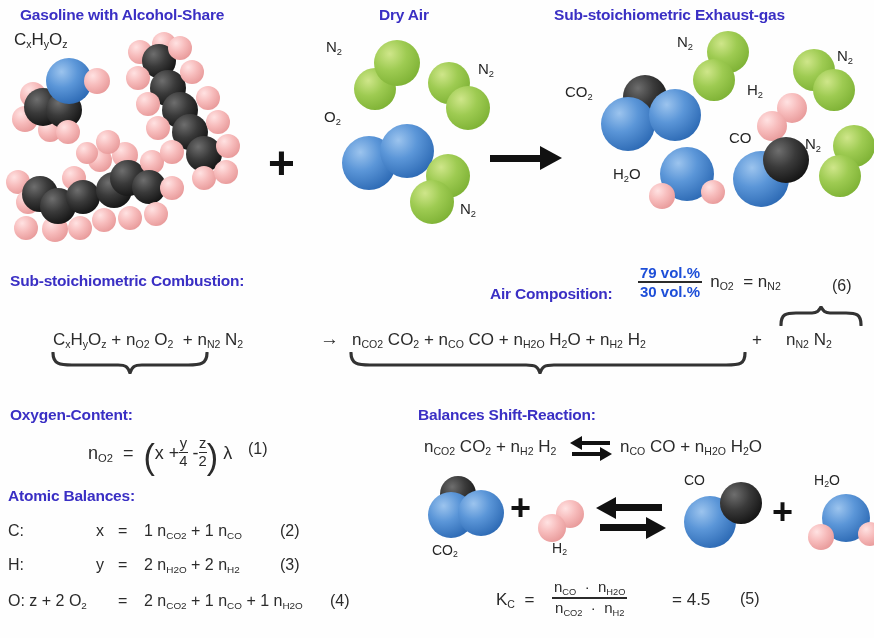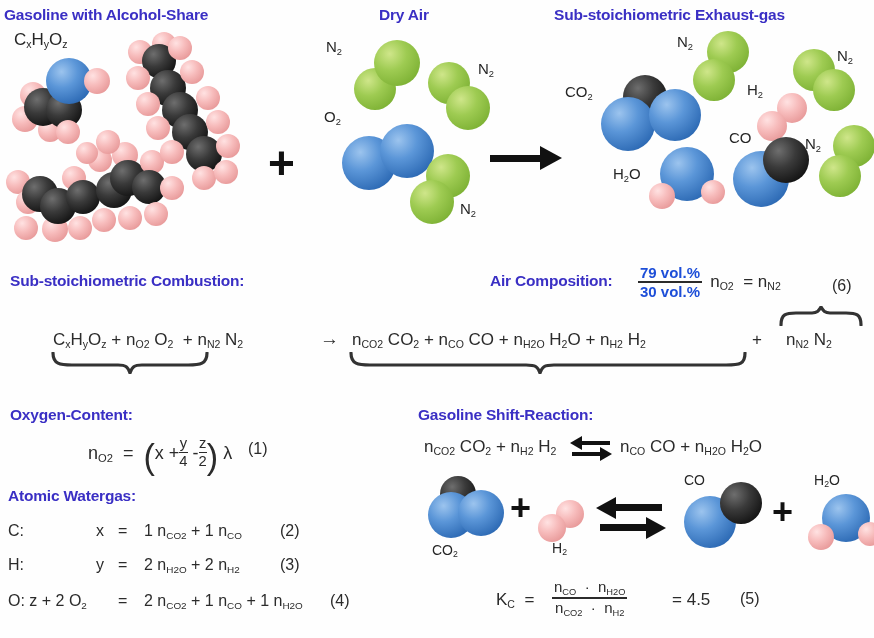--- a/index.html
+++ b/index.html
@@ -42,21 +42,21 @@
   .frac-s{display:inline-block;text-align:center;vertical-align:-0.45em;font-size:0.82em;}
   .frac-s .num{display:block;line-height:1.05;}
   .frac-s .den{display:block;border-top:1.6px solid #2b2b2b;line-height:1.15;}
   .paren{font-size:1.9em;vertical-align:-0.3em;font-weight:300;}
   .big{font-size:17px;}
   .brace svg{display:block;}
 </style>
 </head>
 <body>
 
-<div class="abs hdr" style="left:4px;top:6px;">Gasoline with Alcohol-Share</div>
+<div class="abs hdr" style="left:20px;top:6px;">Gasoline with Alcohol-Share</div>
 <div class="abs hdr" style="left:379px;top:6px;">Dry Air</div>
 <div class="abs hdr" style="left:554px;top:6px;">Sub-stoichiometric Exhaust-gas</div>
 
 <div class="abs molname" style="left:14px;top:30px;font-size:17px;">C<sub>x</sub>H<sub>y</sub>O<sub>z</sub></div>
 
 <div class="abs" style="left:0px;top:30px;width:250px;height:230px;">
 
   <div class="atom a-H" style="left:20px;top:52px;width:26px;height:26px;"></div>
   <div class="atom a-H" style="left:12px;top:76px;width:26px;height:26px;"></div>
   <div class="atom a-H" style="left:38px;top:88px;width:24px;height:24px;"></div>
@@ -164,21 +164,21 @@
   <div class="atom a-O" style="left:168px;top:126px;width:56px;height:56px;"></div>
   <div class="atom a-C" style="left:198px;top:112px;width:46px;height:46px;"></div>
 
   <div class="abs molname" style="left:240px;top:110px;">N<sub>2</sub></div>
   <div class="atom a-N" style="left:268px;top:100px;width:42px;height:42px;"></div>
   <div class="atom a-N" style="left:254px;top:130px;width:42px;height:42px;"></div>
 </div>
 
 <div class="abs hdr" style="left:10px;top:272px;">Sub-stoichiometric Combustion:</div>
 
-<div class="abs hdr" style="left:490px;top:272px;">Air Composition:</div>
+<div class="abs hdr" style="left:490px;top:285px;">Air Composition:</div>
 <div class="abs eq" style="left:638px;top:264px;font-size:15px;">
   <span class="frac" style="font-weight:bold;color:#1d4ed8;">
     <span class="num">79 vol.%</span>
     <span class="den">30 vol.%</span>
   </span>
   <span style="display:inline-block;vertical-align:middle;margin-left:4px;font-size:17px;">n<sub>O2</sub> &nbsp;= n<sub>N2</sub></span>
 </div>
 <div class="abs eq" style="left:832px;top:277px;font-size:16px;">(6)</div>
 
 <div class="abs eq big" style="left:53px;top:330px;">
@@ -209,36 +209,36 @@
   </svg>
 </div>
 
 <div class="abs hdr" style="left:10px;top:406px;">Oxygen-Content:</div>
 <div class="abs eq" style="left:88px;top:436px;font-size:18px;">
   n<sub>O2</sub> &nbsp;= &nbsp;<span class="paren">(</span>x +<span class="frac-s"><span class="num">y</span><span class="den">4</span></span>
   -<span class="frac-s"><span class="num">z</span><span class="den">2</span></span><span class="paren">)</span> <span>λ</span>
 </div>
 <div class="abs eq" style="left:248px;top:440px;font-size:16px;">(1)</div>
 
-<div class="abs hdr" style="left:418px;top:406px;">Gasoline Shift-Reaction:</div>
+<div class="abs hdr" style="left:418px;top:406px;">Balances Shift-Reaction:</div>
 <div class="abs eq" style="left:424px;top:437px;font-size:17px;">
   n<sub>CO2</sub> CO<sub>2</sub> + n<sub>H2</sub> H<sub>2</sub>
 </div>
 
 <div class="abs" style="left:570px;top:438px;width:42px;height:22px;">
   <div class="arrow-shaft" style="left:8px;top:3px;width:32px;height:4px;"></div>
   <div class="arrow-head" style="left:0px;top:-2px;border-top:7px solid transparent;border-bottom:7px solid transparent;border-right:12px solid #111;"></div>
   <div class="arrow-shaft" style="left:2px;top:14px;width:32px;height:4px;"></div>
   <div class="arrow-head" style="left:30px;top:9px;border-top:7px solid transparent;border-bottom:7px solid transparent;border-left:12px solid #111;"></div>
 </div>
 <div class="abs eq" style="left:620px;top:437px;font-size:17px;">
   n<sub>CO</sub> CO + n<sub>H2O</sub> H<sub>2</sub>O
 </div>
 
-<div class="abs hdr" style="left:8px;top:487px;">Atomic Watergas:</div>
+<div class="abs hdr" style="left:8px;top:487px;">Atomic Balances:</div>
 
 <div class="abs eq" style="left:8px;top:522px;font-size:16px;">C:</div>
 <div class="abs eq" style="left:96px;top:522px;font-size:16px;">x</div>
 <div class="abs eq" style="left:118px;top:522px;font-size:16px;">=</div>
 <div class="abs eq" style="left:144px;top:522px;font-size:16px;">1 n<sub>CO2</sub> + 1 n<sub>CO</sub></div>
 <div class="abs eq" style="left:280px;top:522px;font-size:16px;">(2)</div>
 
 <div class="abs eq" style="left:8px;top:556px;font-size:16px;">H:</div>
 <div class="abs eq" style="left:96px;top:556px;font-size:16px;">y</div>
 <div class="abs eq" style="left:118px;top:556px;font-size:16px;">=</div>

